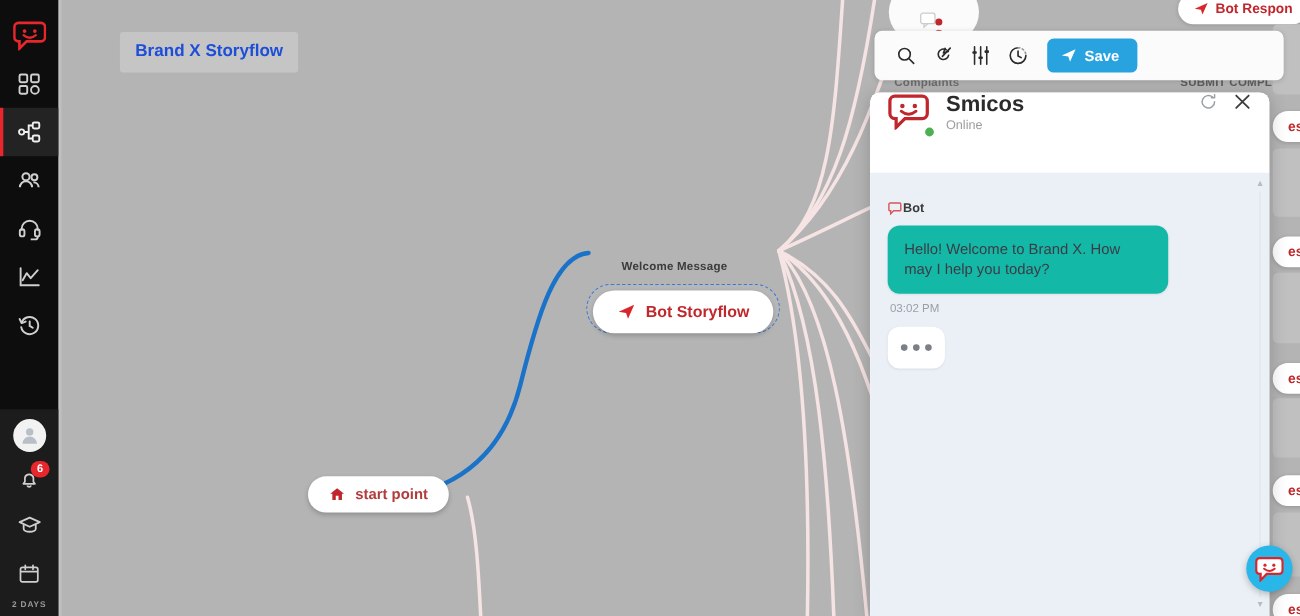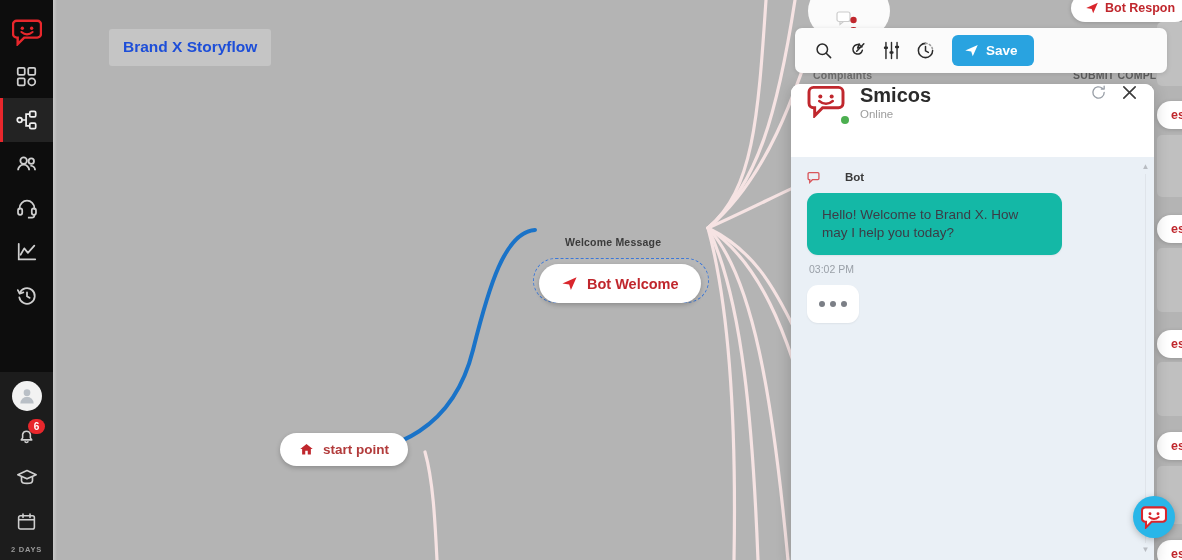--- a/index.html
+++ b/index.html
@@ -139,21 +139,21 @@
   }
   .chat-name { font-size: 20px; font-weight: bold; color: #2b2b2b; line-height: 1.1; }
   .chat-status { font-size: 11.5px; color: #9d9d9d; margin-top: 2px; }
   .chat-hdr-actions { margin-left: auto; display: flex; align-items: center; gap: 14px; }
   .hdr-btn { cursor: pointer; display: flex; align-items: center; justify-content: center; }
 
   .chat-body {
     flex: 1 1 auto; background: #eaf0f6; position: relative; padding: 14px 16px 0;
     overflow: hidden;
   }
-  .msg-from { display: flex; align-items: flex-start; gap: 25px; margin-bottom: 9px; }
+  .msg-from { display: flex; align-items: center; gap: 1px; margin-bottom: 9px; margin-top: 12px; }
   .msg-from span { font-size: 11.5px; font-weight: bold; color: #3a3a3a; }
   .bubble {
     background: #14b8a6; border-radius: 11px; padding: 13px 15px;
     max-width: 255px; font-size: 13.5px; line-height: 1.35; color: #3c3c46;
     box-shadow: 0 1px 2px rgba(0,0,0,.06);
   }
   .msg-time { font-size: 10.5px; color: #9aa0a8; margin: 8px 0 10px 2px; }
   .typing {
     background: #fff; border-radius: 11px; width: 52px; height: 38px;
     display: flex; align-items: center; justify-content: center; gap: 5px;
@@ -211,21 +211,21 @@
     </svg>
 
     <div class="flow-title">Brand X Storyflow</div>
 
     <div class="node-label" style="left:512px; top:236px;">Welcome Message</div>
     <div class="node-sel" style="left:480px; top:258px; width:176px; height:45px;"></div>
     <div class="pill" style="left:486px; top:264px;">
       <svg width="17" height="17" viewBox="0 0 24 24">
         <path d="M2 12 L22 3 L14 21 L11.5 13.5 Z" fill="#d9262c"></path>
       </svg>
-      <span class="ptxt">Bot Welcome</span>
+      <span class="ptxt">Bot Storyflow</span>
     </div>
 
     <div class="pill small" style="left:227px; top:433px;">
       <svg width="15" height="15" viewBox="0 0 24 24">
         <path d="M12 3 L22 11 h-3 v9 h-5 v-6 h-4 v6 H5 v-9 H2 Z" fill="#c0272d"></path>
       </svg>
       <span class="ptxt">start point</span>
     </div>
 
     <div class="node-label" style="left:760px; top:69px; color:#4a4a4a; opacity:.65;">Complaints</div>

